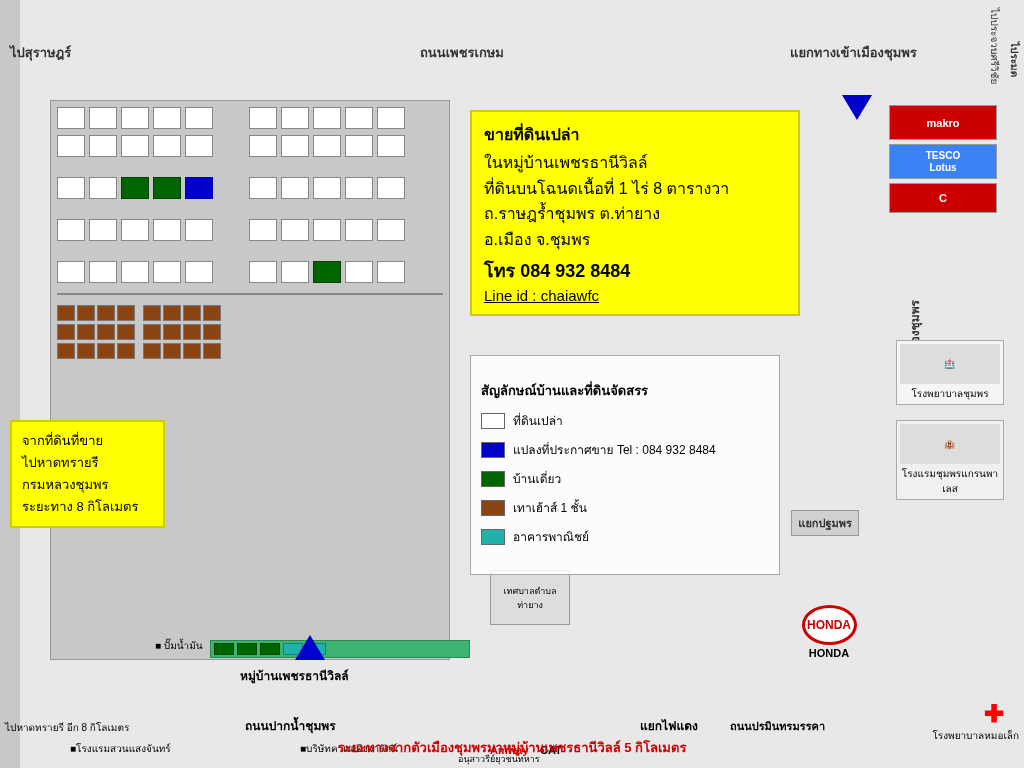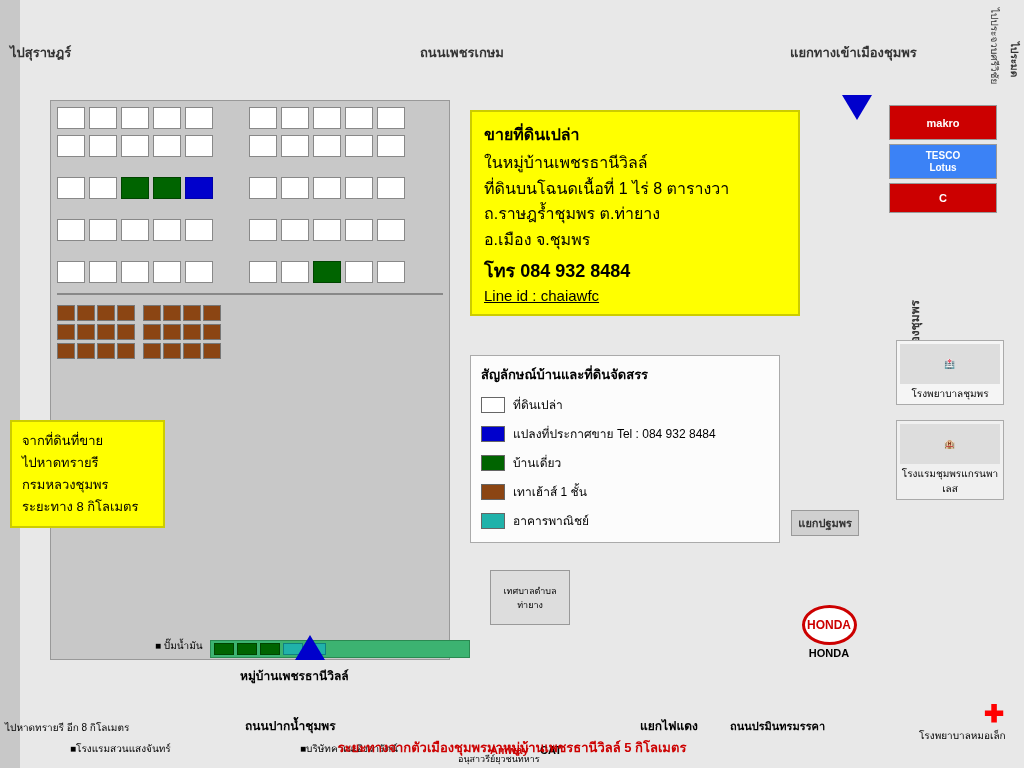--- a/index.html
+++ b/index.html
@@ -115,21 +115,21 @@
     }
 
     
     #legend {
       position: absolute;
       top: 355px;
       left: 470px;
       width: 310px;
       background: rgba(255,255,255,0.85);
       border: 1px solid #aaa;
-      padding: 8px 10px;
+      padding: 24px 10px;
       z-index: 10;
     }
     #legend .legend-title {
       font-size: 13px;
       font-weight: bold;
       margin-bottom: 5px;
       color: #000;
     }
     .legend-item {
       display: flex;
@@ -544,21 +544,21 @@
   </div>
 
   <div id="honda-logo">
     <div class="honda-circle">
       <span class="honda-text">HONDA</span>
     </div>
     <div style="font-size:11px; font-weight:bold; text-align:center; margin-top:2px;">HONDA</div>
   </div>
 
   <div class="red-cross" style="bottom:40px; right:20px;">✚</div>
-  <div style="position:absolute; bottom:25px; right:5px; font-size:10px; text-align:left; width:100px;margin-top:29px;">โรงพยาบาลหมอเล็ก</div>
+  <div style="position:absolute; bottom:25px; right:5px; font-size:10px; text-align:right; width:100px;margin-top:29px;">โรงพยาบาลหมอเล็ก</div>
 
   <div style="position:absolute; bottom:33px; left:5px; font-size:10px;">ไปหาดทรายรี อีก 8 กิโลเมตร</div>
   <div style="position:absolute; bottom:33px; left:245px; font-size:12px; font-weight:bold;">ถนนปากน้ำชุมพร</div>
   <div style="position:absolute; bottom:33px; left:640px; font-size:12px; font-weight:bold;">แยกไฟแดง</div>
   <div style="position:absolute; bottom:33px; left:730px; font-size:11px; font-weight:bold;">ถนนปรมินทรมรรคา</div>
 
   <div style="position:absolute; bottom:12px; left:70px; font-size:10px;">■โรงแรมสวนแสงจันทร์</div>
   <div style="position:absolute; bottom:12px; left:300px; font-size:10px;">■บริษัทคาเนเอิงวารัตน์</div>
   <div style="position:absolute; bottom:12px; left:490px; font-size:11px; font-weight:bold; color:#cc0000;">Amway</div>
   <div style="position:absolute; bottom:12px; left:540px; font-size:11px; font-weight:bold;">CAT</div>

